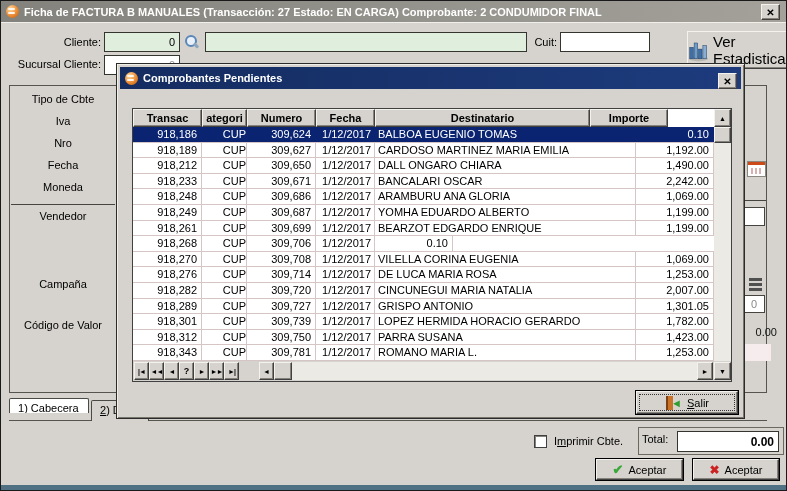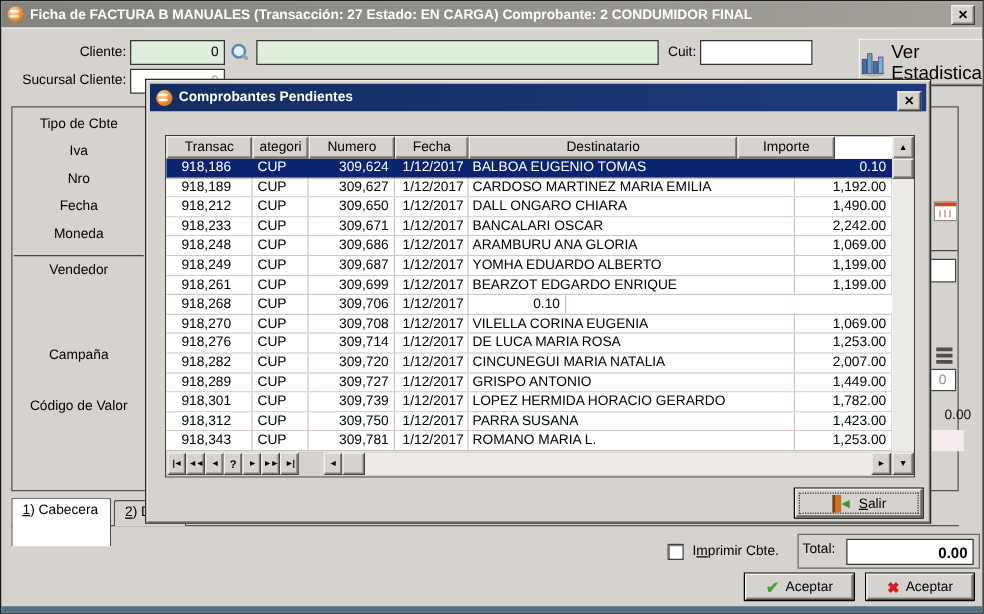--- a/index.html
+++ b/index.html
@@ -60,21 +60,21 @@
   .burger { position:absolute; left:748px; top:277px; width:13px; }
   .burger div { height:3px; background:#4f4f4f; margin-bottom:2px; }
   .zero-box { position:absolute; left:742px; top:294px; width:22px; height:18px; border:1px solid #45443e; background:#fff;
     font-size:11px; color:#8a8a8a; text-align:center; line-height:16px; }
   .frag-amount { position:absolute; left:730px; top:325px; width:46px; text-align:right; font-size:11px; color:#111; }
   .pink-box { position:absolute; left:744px; top:343px; width:26px; height:17px; background:#f6ecee; }
 
   
   .tabline { position:absolute; left:8px; top:419px; width:758px; height:1px; background:#55544e; }
   .tab { position:absolute; font-size:11px; padding:3px 8px 0 8px; border:1px solid #4a4a44; border-bottom:none;
-    border-radius:2px 2px 0 0; height:39px; white-space:nowrap; overflow:hidden; }
+    border-radius:2px 2px 0 0; height:15px; white-space:nowrap; overflow:hidden; }
   .tab1 { left:8px; top:397px; width:80px; background:#fff; z-index:2; }
   .tab2 { left:90px; top:399px; width:58px; background:#d6d3ce; height:21px; z-index:1; }
 
   
   .checkbox { position:absolute; left:533px; top:434px; width:13px; height:13px; background:#fff; border:1px solid #404040;
     box-shadow:inset 1px 1px 0 #84827a; }
   .imprimir { left:553px; top:434px; }
   .total-box { position:absolute; left:637px; top:426px; width:146px; height:28px; border:1px solid #6a685f; }
   .total-lbl { left:641px; top:432px; }
   .total-input { position:absolute; left:676px; top:430px; width:102px; height:21px; font-weight:bold; font-size:12px;
@@ -91,29 +91,29 @@
   
   .modal { position:absolute; left:115px; top:62px; width:629px; height:356px; background:#d6d3ce;
     border:1px solid #2b2b2b; box-shadow: inset 1px 1px 0 #f0efe9, inset -1px -1px 0 #77756c; z-index:10; }
   .modal-titlebar { position:absolute; left:3px; top:3px; right:3px; height:22px;
     background:linear-gradient(to right,#142c60,#1d3b7d); display:flex; align-items:center; }
   .modal-titlebar .title { color:#fff; font-size:11px; font-weight:bold; margin-left:5px; }
   .modal-close { right:4px; top:6px; }
 
   
   .grid { position:absolute; left:15px; top:44px; width:600px; height:274px; border:1px solid #404040; background:#fff; }
-  .ghead { position:absolute; left:0; top:0; width:581px; height:18px; display:flex; }
+  .ghead { position:absolute; left:0; top:0; width:581px; height:18px; display:flex;font-weight:bold; }
   .hcell { height:18px; font-size:11px; text-align:center; line-height:16px; overflow:hidden; white-space:nowrap; flex:none; }
   .grid-rows { position:absolute; left:0; top:18px; width:581px; height:234px; background:#fff; overflow:hidden; }
   .grid-row { display:flex; height:15.6px; border-bottom:1px solid #d6c5c5; background:#fff; }
   .grid-row.selected { background:#0a2472; color:#fff; }
   .grid-row.selected .gc { border-right-color:#0a2472; }
   .gc { font-size:11px; line-height:14.6px; white-space:nowrap; overflow:hidden; border-right:1px solid #d6c5c5; flex:none; }
-  .gc-transac   { width:69px;  text-align:center; padding-right:4px; }
-  .gc-categoria { width:45px;  text-align:left;  padding-left:4px; }
+  .gc-transac   { width:69px;  text-align:right; padding-right:4px; }
+  .gc-categoria { width:45px;  text-align:right;  padding-left:4px; }
   .gc-numero    { width:69px;  text-align:right; padding-right:4px; }
   .gc-fecha     { width:59px;  text-align:right; padding-right:3px; }
   .gc-destinatario { width:261px; text-align:left; padding-left:3px; }
   .gc-importe   { width:78px;  text-align:right; padding-right:4px; }
   .w-transac{width:69px} .w-categoria{width:45px} .w-numero{width:69px}
   .w-fecha{width:59px} .w-dest{width:215px} .w-importe{width:78px}
 
   .vs-up { position:absolute; left:581px; top:0; width:17px; height:18px; font-size:7px; }
   .vs-track { position:absolute; left:581px; top:18px; width:17px; height:234px; background:#eceae4; }
   .vs-thumb { position:absolute; left:0; top:0; width:100%; height:16px; }
@@ -318,21 +318,21 @@
           <div class="gc gc-fecha">1/12/2017</div>
           <div class="gc gc-destinatario">CINCUNEGUI MARIA NATALIA</div>
           <div class="gc gc-importe">2,007.00</div>
         </div>
         <div class="grid-row">
           <div class="gc gc-transac">918,289</div>
           <div class="gc gc-categoria">CUP</div>
           <div class="gc gc-numero">309,727</div>
           <div class="gc gc-fecha">1/12/2017</div>
           <div class="gc gc-destinatario">GRISPO ANTONIO</div>
-          <div class="gc gc-importe">1,449.00</div>
+          <div class="gc gc-importe">1,301.05</div>
         </div>
         <div class="grid-row">
           <div class="gc gc-transac">918,301</div>
           <div class="gc gc-categoria">CUP</div>
           <div class="gc gc-numero">309,739</div>
           <div class="gc gc-fecha">1/12/2017</div>
           <div class="gc gc-destinatario">LOPEZ HERMIDA HORACIO GERARDO</div>
           <div class="gc gc-importe">1,782.00</div>
         </div>
         <div class="grid-row">

